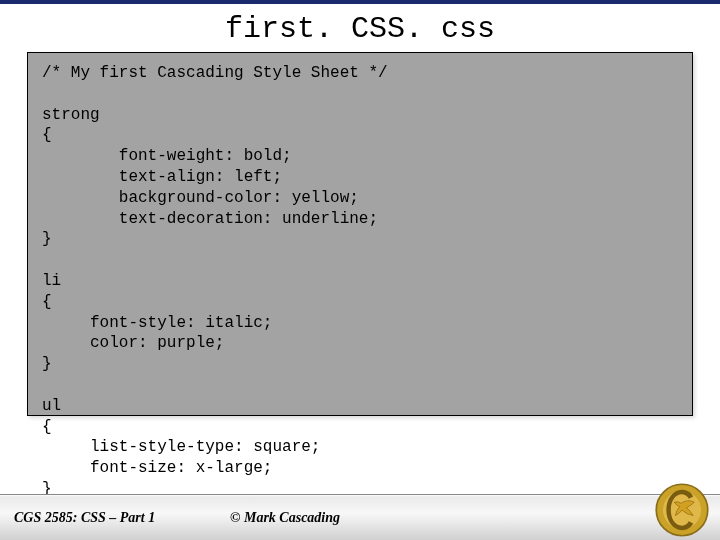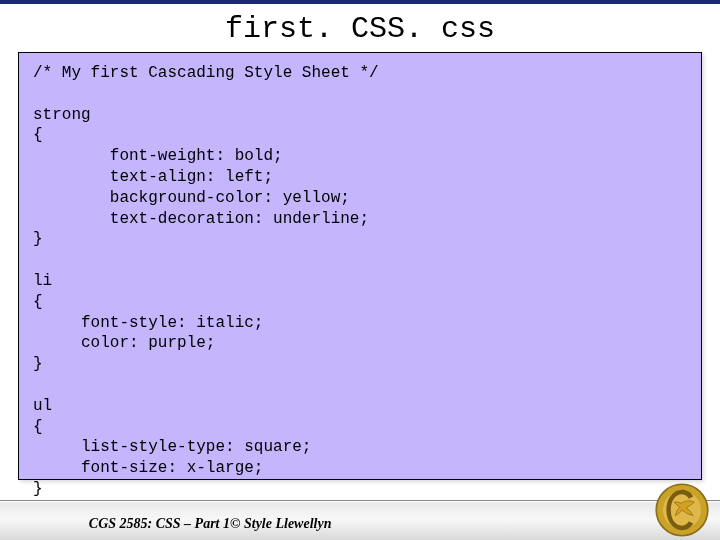--- a/index.html
+++ b/index.html
@@ -17,42 +17,41 @@
     width: 100%;
   }
   .title {
     text-align: center;
     font-family: "Courier New", monospace;
     font-size: 30px;
     padding: 8px 0 6px 0;
     color: #000;
   }
   .code-box {
-    margin: 0 18px;
+    margin: 0 27px;
     border: 1px solid #000;
     padding: 10px 14px 14px 14px;
-    height: 428px;
-    background: #c4b5fd;
+    height: 364px;
+    background: #a3a3a3;
     position: relative;
     box-shadow: 2px 2px 4px rgba(0,0,0,0.15);
   }
   .code-box pre {
     font-family: "Courier New", monospace;
     font-size: 16px;
     line-height: 1.3;
     white-space: pre;
   }
   .footer {
     position: absolute;
     bottom: 0;
     left: 0;
     right: 0;
-    height: 40px;
+    height: 46px;
     width: 100%;
-    text-align: right;
   }
   .footer-grad {
     height: 46px;
     background: linear-gradient(to bottom, #e8e8e8 0%, #f8f8f8 40%, #d0d0d0 100%);
     border-top: 1px solid #888;
     display: flex;
     align-items: center;
     position: relative;
   }
   .footer-grad::before {
@@ -116,21 +115,21 @@
 ul
 {
      list-style-type: square;
      font-size: x-large;
 }</pre>
 </div>
 
 <div class="footer">
   <div class="footer-grad">
     <div class="footer-left">CGS 2585: CSS – Part 1</div>
-    <div class="footer-right">© Style Llewellyn</div>
+    <div class="footer-right">© Mark Cascading</div>
   </div>
   <div class="logo">
     <svg viewBox="0 0 100 100">
       <circle cx="50" cy="50" r="46" fill="#c9a227" stroke="#8a6d1a" stroke-width="3"></circle>
       <circle cx="50" cy="50" r="34" fill="#e0b84a"></circle>
       <path d="M50 22 C38 22 30 34 30 50 C30 66 38 78 50 78 C56 78 60 74 62 70 L70 74 C66 82 58 86 50 86 C34 86 22 70 22 50 C22 30 34 14 50 14 C58 14 66 18 70 26 L62 30 C60 26 56 22 50 22 Z" fill="#7a5c10"></path>
       <path d="M48 38 Q60 30 72 36 Q66 42 58 46 Q64 50 70 60 Q58 58 50 50 Q44 58 38 60 Q40 50 46 44 Q40 42 36 36 Q44 34 48 38 Z" fill="#d4a020" stroke="#7a5c10" stroke-width="1"></path>
     </svg>
   </div>
 </div>

